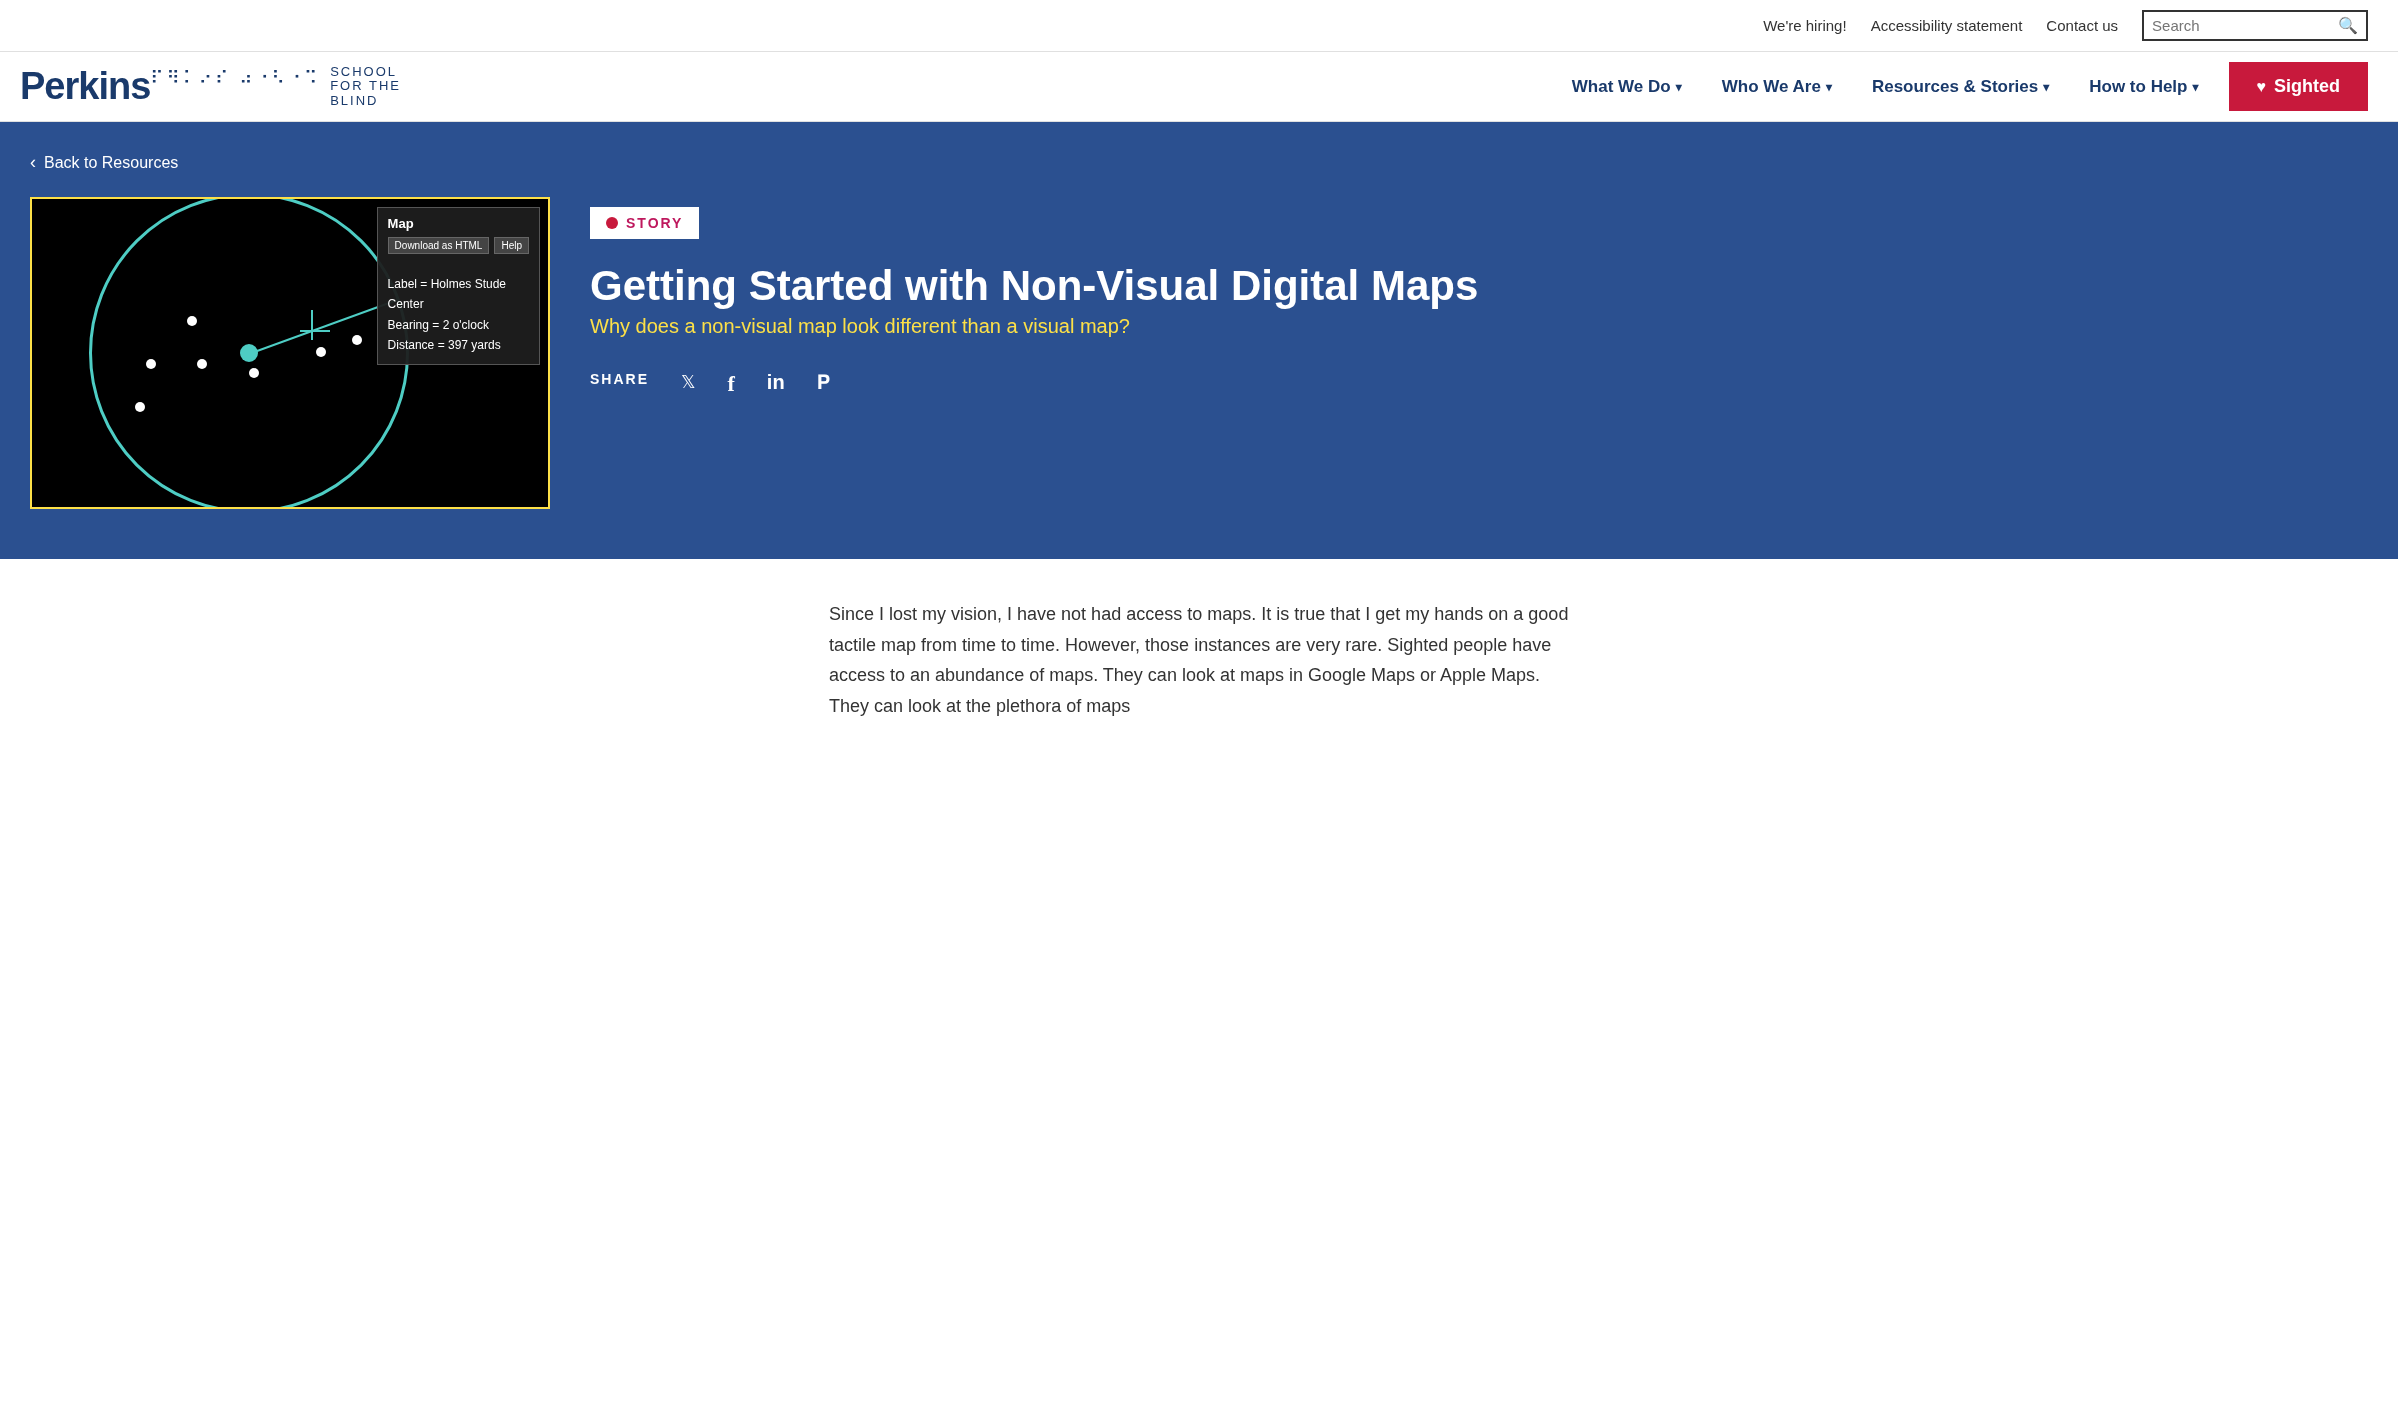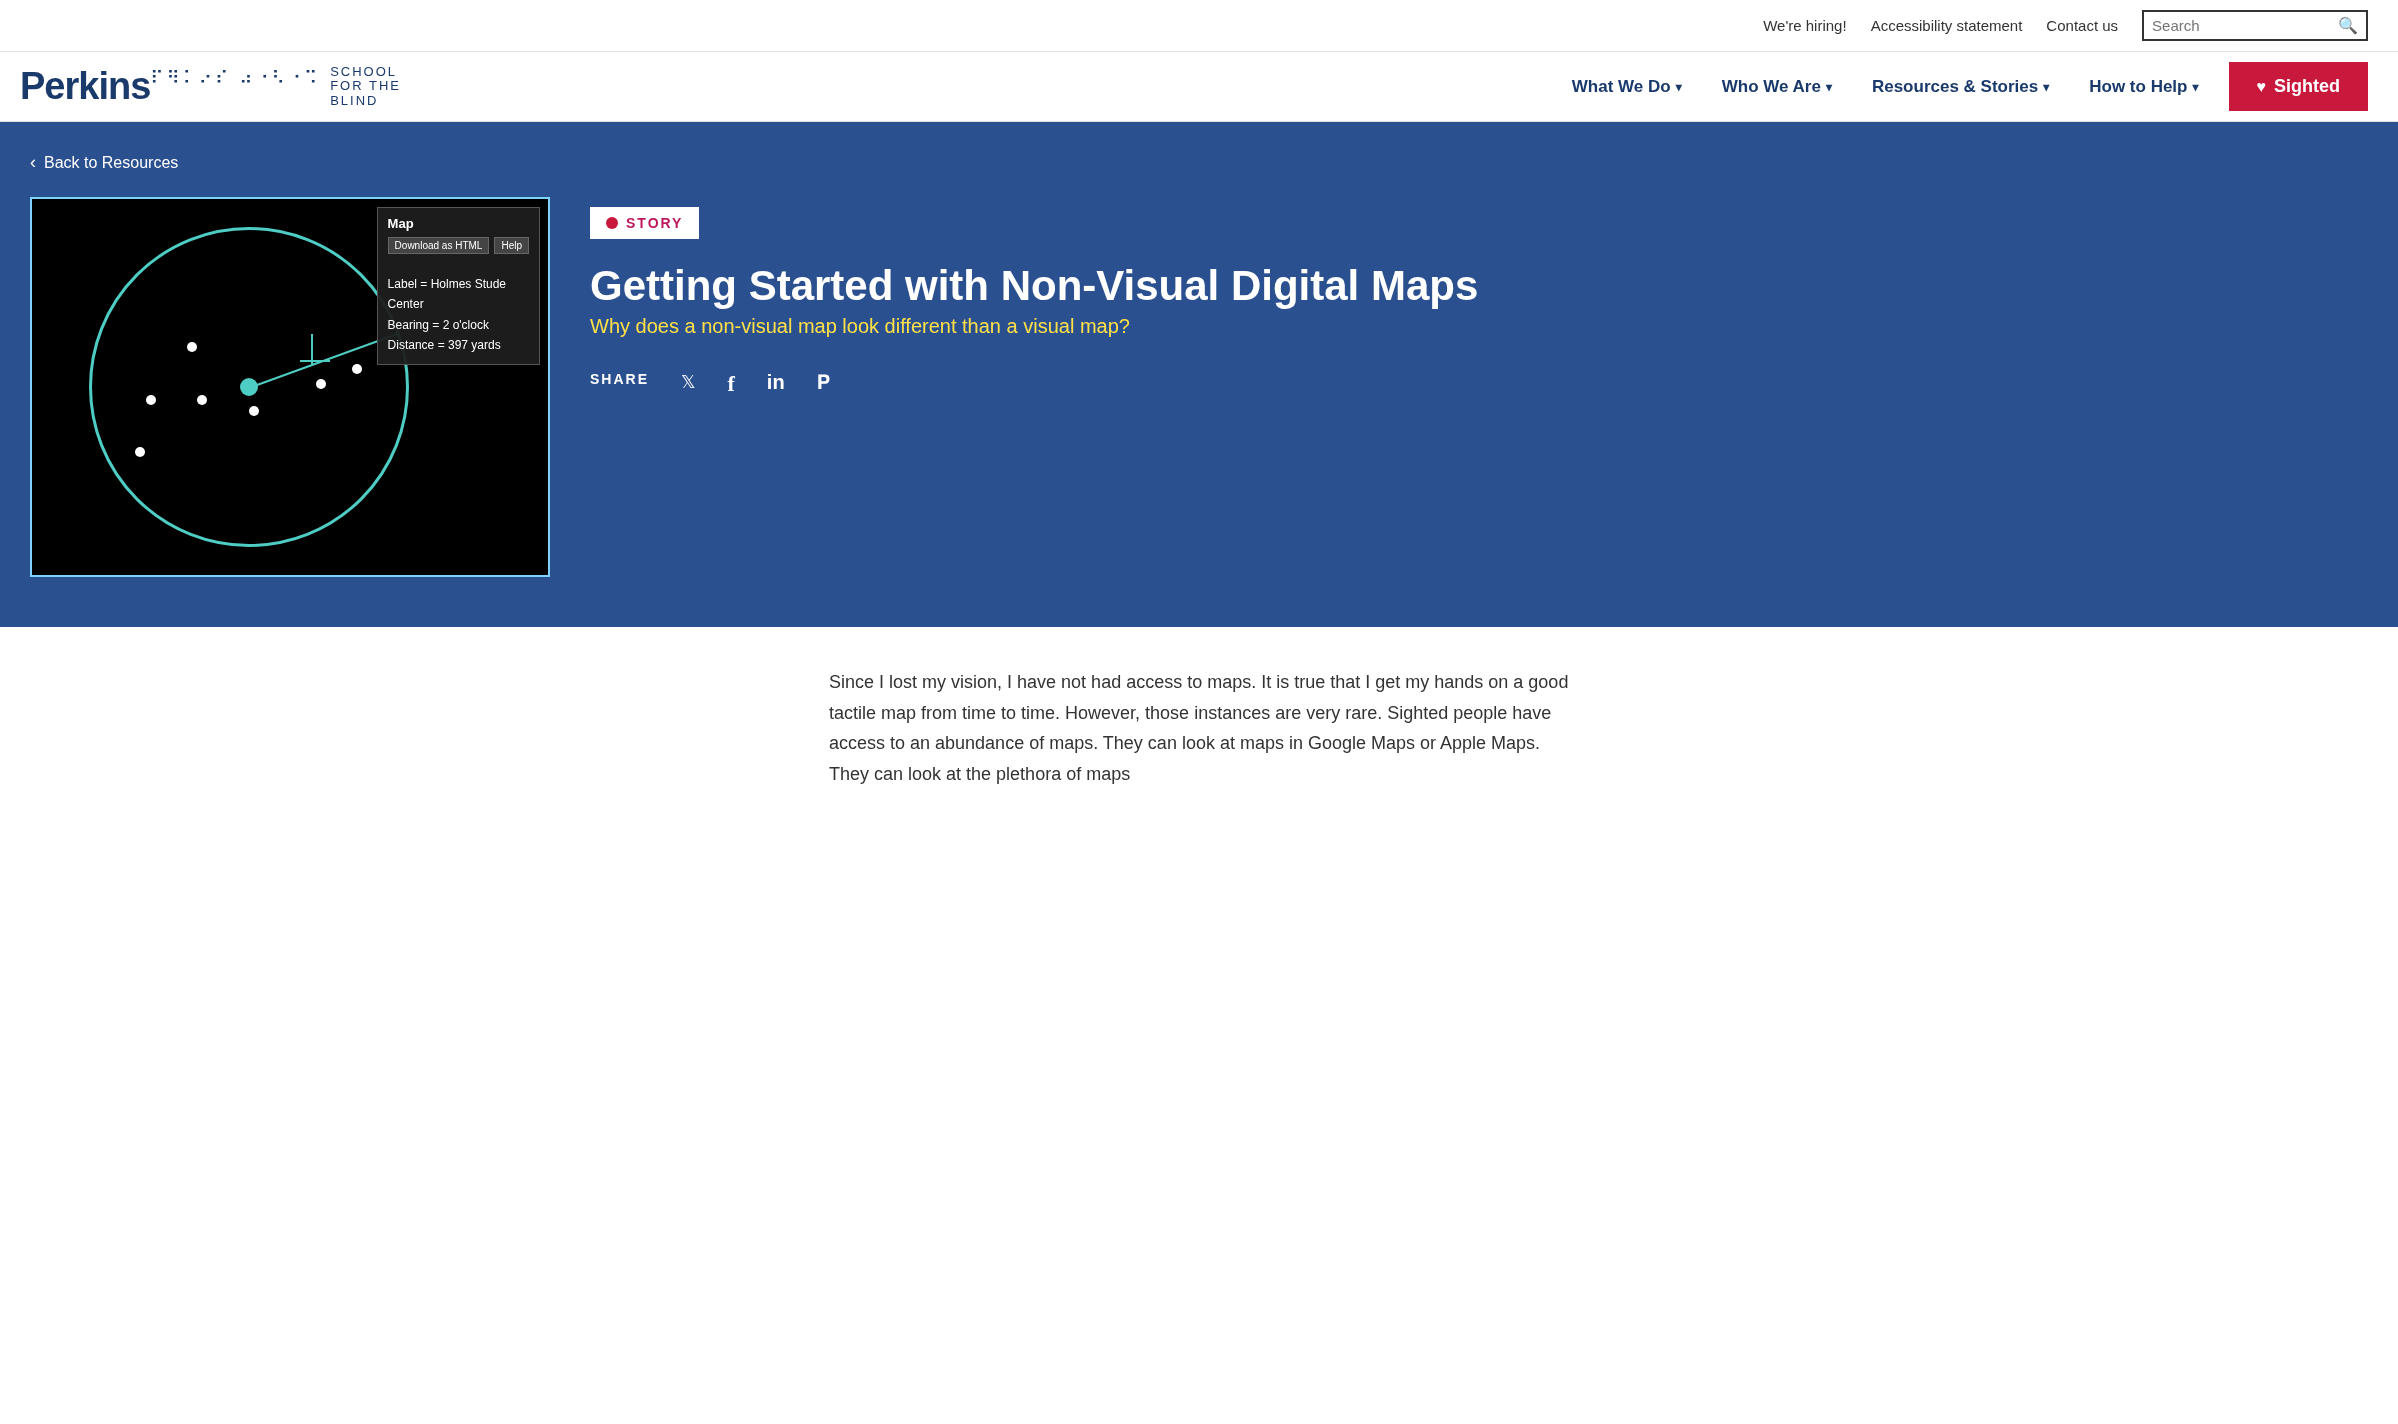--- a/index.html
+++ b/index.html
@@ -132,23 +132,23 @@
       font-size: 18px;
     }
     .hero-content {
       display: flex;
       align-items: flex-start;
       gap: 40px;
     }
     .hero-image {
       width: 520px;
       min-width: 520px;
-      height: 380px;
+      height: 312px;
       background: #86efac;
-      border: 2px solid #7dd3fc;
+      border: 2px solid #fde047;
       position: relative;
       overflow: hidden;
       flex-shrink: 0;
     }
     
     .map-canvas {
       width: 100%;
       height: 100%;
       position: relative;
       background: #000;

